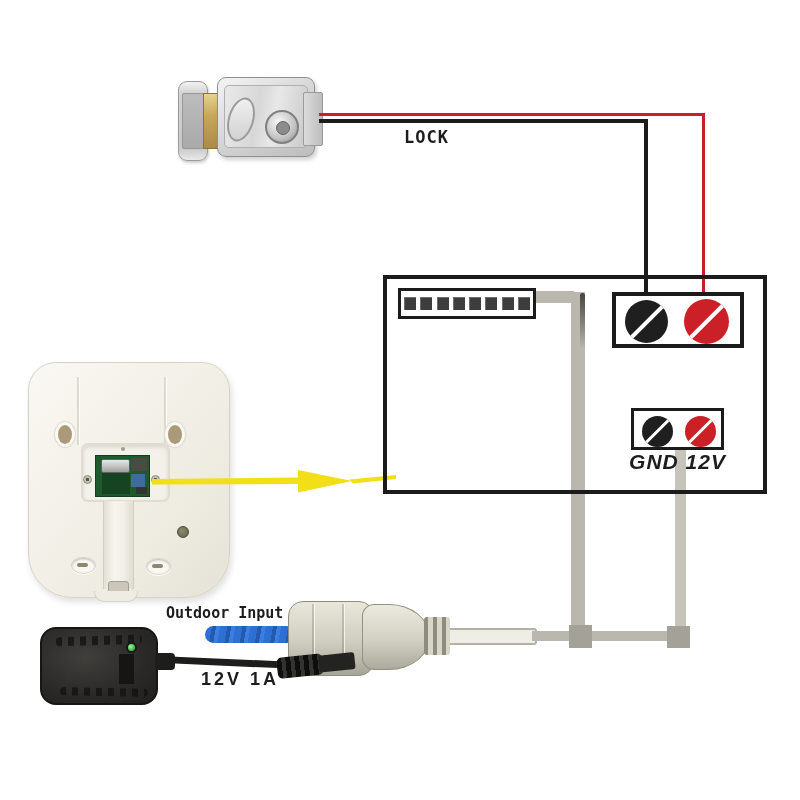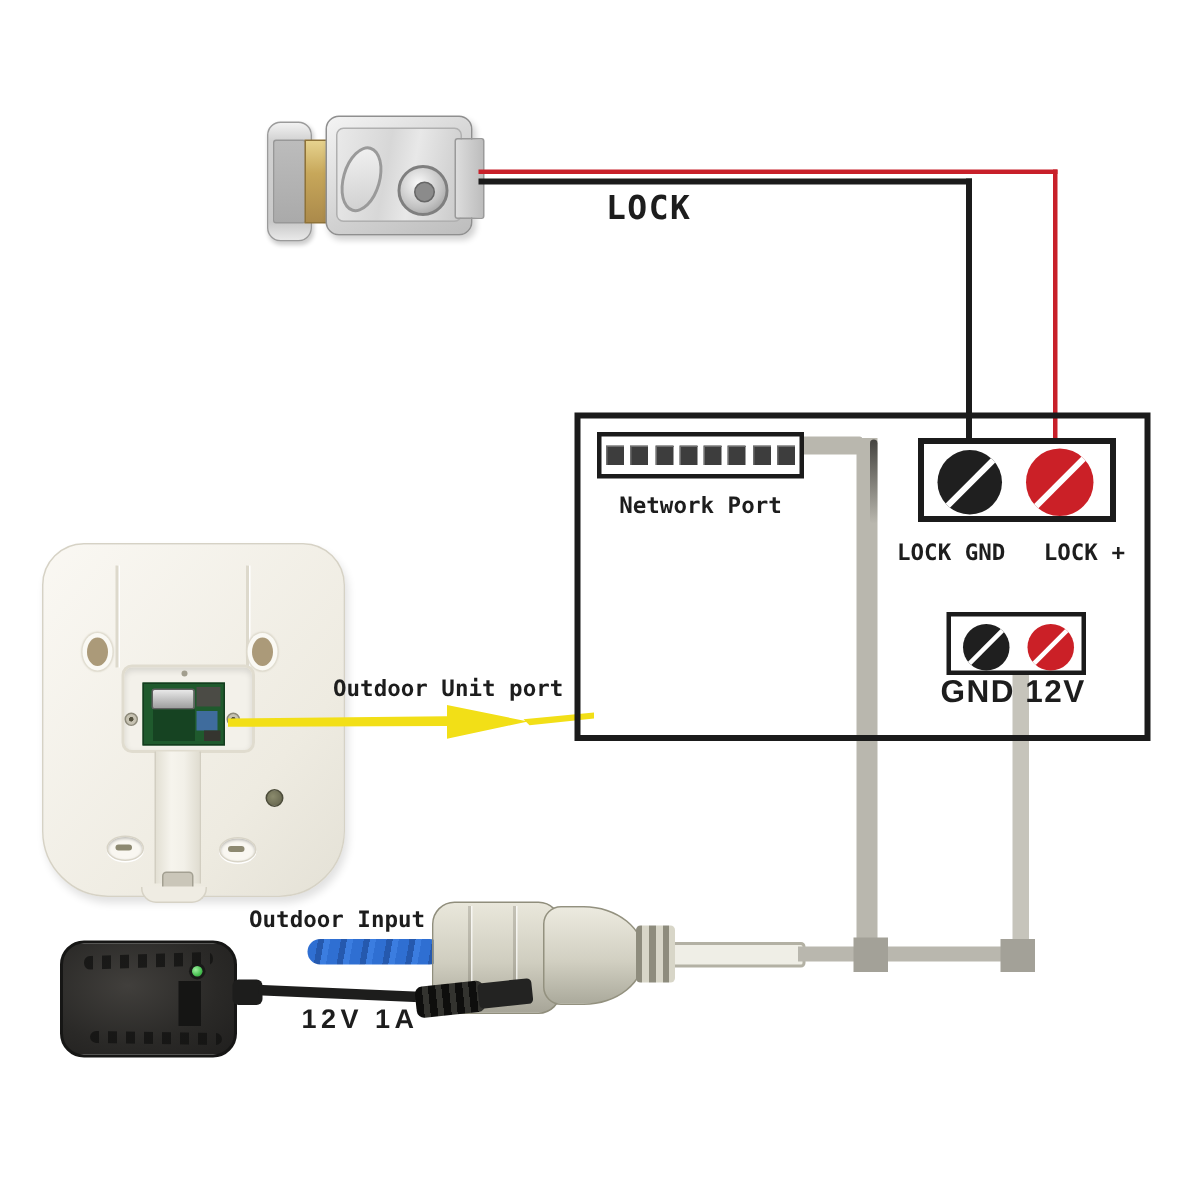--- a/index.html
+++ b/index.html
@@ -33,21 +33,21 @@
     background:#8b8b8b;border:1px solid #666;}
   .lock-conn{left:303px;top:92px;width:18px;height:52px;border-radius:2px;z-index:1;
     background:linear-gradient(90deg,#dcdcdc,#bdbdbd);border:1px solid #9a9a9a;}
 
   
   .wire{z-index:2;}
   .wire-red-h{left:319px;top:113px;width:386px;height:3px;background:var(--wire-red,#c8202a);}
   .wire-red-v{left:702px;top:113px;width:3px;height:190px;background:var(--wire-red,#c8202a);}
   .wire-black-h{left:319px;top:119px;width:329px;height:4px;background:var(--wire-black,#1b1b1b);}
   .wire-black-v{left:644px;top:119px;width:4px;height:184px;background:var(--wire-black,#1b1b1b);}
-  .lock-label{left:404px;top:127px;font-size:22px;letter-spacing:1px;z-index:3;}
+  .lock-label{left:404px;top:127px;font-size:17px;letter-spacing:1px;z-index:3;}
 
   
   .grey-cable-h-inbox{left:533px;top:291px;width:42px;height:12px;border-radius:2px;
     background:var(--wire-grey,#b9b7ae);z-index:2;}
   .grey-wire-main-v{left:571px;top:292px;width:14px;height:356px;background:var(--wire-grey,#b9b7ae);z-index:2;}
   .bend-shadow{left:580px;top:293px;width:5px;height:56px;border-radius:3px;z-index:3;
     background:linear-gradient(180deg,#454440,rgba(69,68,64,0));}
   .grey-wire-gnd-v{left:675px;top:448px;width:11px;height:200px;background:#c6c4bb;z-index:2;}
   .grey-wire-bottom-h{left:532px;top:631px;width:148px;height:10px;background:var(--wire-grey,#b9b7ae);z-index:2;}
   .junction{background:var(--junction-grey,#a3a198);z-index:2;}
@@ -73,22 +73,22 @@
     background:#fff;transform:rotate(-45deg);}
   .term.small::after{height:3px;}
   .term.black{background:var(--terminal-black,#1f1f1f);}
   .term.red{background:var(--terminal-red,#cb2027);}
   .t-lg-black{left:9px;top:4px;width:43px;height:43px;}
   .t-lg-red{left:68px;top:3px;width:45px;height:45px;}
   .t-sm-black{left:8px;top:5px;width:31px;height:31px;}
   .t-sm-red{left:51px;top:5px;width:31px;height:31px;}
   .lock-terminal-labels{left:598px;top:359px;width:152px;display:flex;justify-content:space-between;
     font-size:15px;z-index:5;}
-  .power-terminal-label{left:627px;top:450px;width:101px;text-align:left;font-size:21px;
-    letter-spacing:1px;z-index:6;}
+  .power-terminal-label{left:627px;top:450px;width:101px;text-align:center;font-size:21px;
+    letter-spacing:1px;z-index:6;font-style:italic;}
 
   
   .outdoor-unit{left:28px;top:362px;width:200px;height:234px;border-radius:28px 28px 44px 44px;
     background:linear-gradient(130deg,#faf8f3,#eeebe1 70%,#e4e1d6);
     border:1px solid #d6d2c5;box-shadow:2px 4px 6px rgba(0,0,0,.12);z-index:1;}
   .ridge{position:absolute;top:14px;width:2px;height:68px;background:#ddd9cc;box-shadow:1px 0 0 #fff;}
   .ridge-left{left:48px;} .ridge-right{left:135px;}
   .slot-top{position:absolute;width:14px;height:19px;border-radius:50%;background:#ab9a79;
     box-shadow:0 0 0 3px #faf9f4,0 0 1px 4px #dedacd;}
   .slot-top-left{left:29px;top:62px;} .slot-top-right{left:139px;top:62px;}
@@ -198,29 +198,24 @@
   <div class="abs network-port">
     <span class="pin"></span>
     <span class="pin"></span>
     <span class="pin"></span>
     <span class="pin"></span>
     <span class="pin"></span>
     <span class="pin"></span>
     <span class="pin"></span>
     <span class="pin"></span>
   </div>
-  <div class="abs mono-label network-port-label">Network Port</div>
 
   <div class="abs terminal-block lock-terminal-block">
     <div class="term black t-lg-black"></div>
     <div class="term red t-lg-red"></div>
-  </div>
-  <div class="abs mono-label lock-terminal-labels">
-    <span>LOCK GND</span>
-    <span>LOCK +</span>
   </div>
 
   <div class="abs terminal-block power-terminal-block">
     <div class="term small black t-sm-black"></div>
     <div class="term small red t-sm-red"></div>
   </div>
   <div class="abs sans-label power-terminal-label">GND 12V</div>
 
   <div class="abs outdoor-unit">
     <div class="ridge ridge-left"></div>
@@ -239,21 +234,20 @@
     <div class="screw-dot screw-dot-left"></div>
     <div class="screw-dot screw-dot-right"></div>
     <div class="channel-lower"></div>
     <div class="channel-slot"></div>
     <div class="screw-small"></div>
     <div class="slot-bottom slot-bottom-left"></div>
     <div class="slot-bottom slot-bottom-right"></div>
     <div class="bottom-tab"></div>
   </div>
 
-  <div class="abs mono-label outdoor-port-label">Outdoor Unit port</div>
   <svg class="abs port-arrow" width="250" height="30" viewBox="0 0 250 30">
     <polygon points="2,12 148,10.5 148,3 202,14 148,25.5 148,17 2,17.5" fill="#f2df17"></polygon>
     <polygon points="199,12.5 246,8 246,12 203,16.5" fill="#f2df17"></polygon>
   </svg>
 
   <div class="abs mono-label network-input-label">Outdoor Input</div>
   <div class="abs sans-label adapter-rating-label">12V 1A</div>
 
   <div class="abs adapter-body">
     <div class="adapter-ridge adapter-ridge-top"></div>

